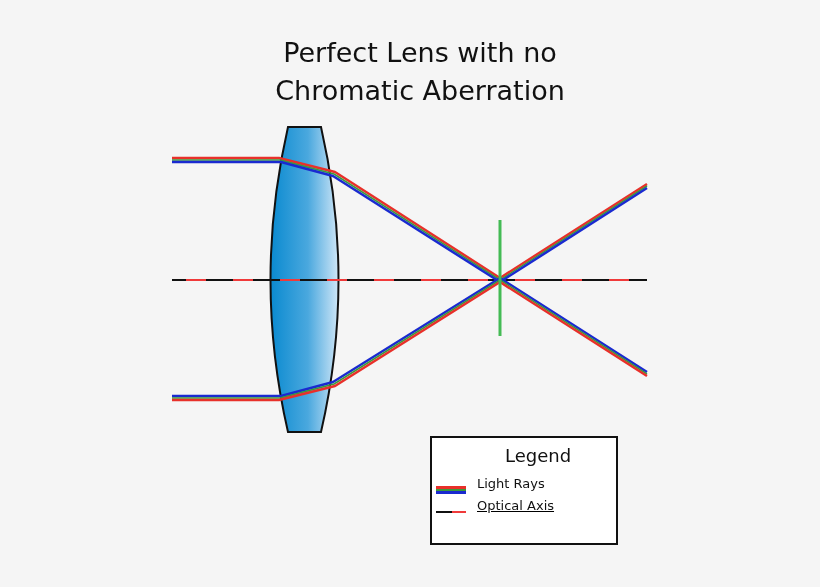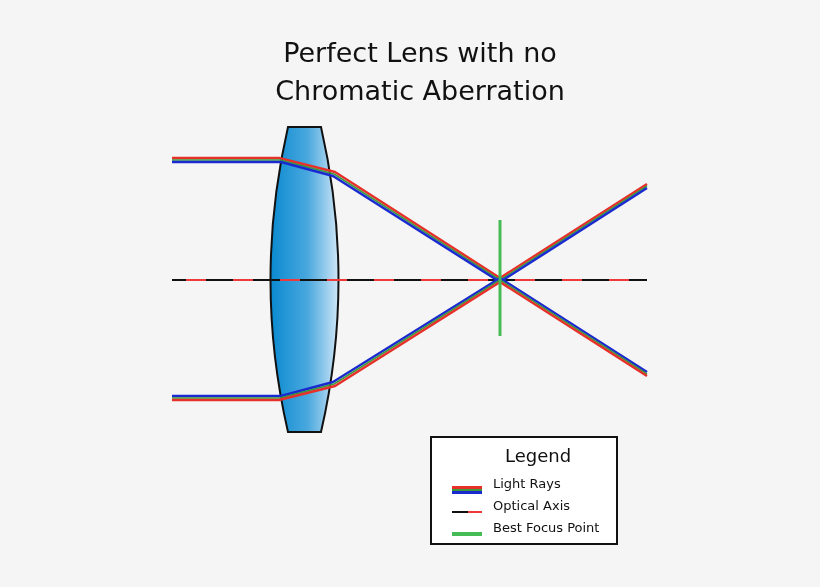--- a/index.html
+++ b/index.html
@@ -2,21 +2,21 @@
 <html><head>
 <meta charset="utf-8">
 <style>
   html, body { margin:0; padding:0; }
   body { width:820px; height:587px; background:#f5f5f5; position:relative; overflow:hidden; font-family:"DejaVu Sans", sans-serif; }
   .title { position:absolute; left:0; width:840px; top:34px; text-align:center; font-size:27px; line-height:38px; color:#111; }
   .title div { white-space:nowrap; }
   svg.diagram { position:absolute; left:0; top:0; }
   .legend { position:absolute; left:430px; top:436px; width:188px; height:109px; border:2px solid #111; background:#fff; box-sizing:border-box; }
   .legend-title { position:absolute; left:0; width:212px; top:7px; text-align:center; font-size:18px; color:#111; }
-  .legend-item { position:absolute; left:20px; height:20px; display:flex; align-items:center; }
+  .legend-item { position:absolute; left:4px; height:20px; display:flex; align-items:center; }
   .legend-swatch { width:30px; height:8px; position:relative; margin-right:11px; }
   .legend-label { font-size:13px; color:#111; white-space:nowrap; }
 </style>
 </head>
 <body>
 
 <div class="title">
   <div>Perfect Lens with no</div>
   <div>Chromatic Aberration</div>
 </div>
@@ -59,31 +59,23 @@
     <span class="legend-swatch">
       <svg width="30" height="8">
           <rect x="0" y="0" width="30" height="3" fill="#e8302a"></rect>
           <rect x="0" y="3" width="30" height="2" fill="#3a9a3a"></rect>
           <rect x="0" y="5" width="30" height="3" fill="#1a2ad0"></rect>
         </svg>
     </span>
     <span class="legend-label">Light Rays</span>
   </div>
 
-  <div class="legend-item" style="top:57px;">
+  <div class="legend-item" style="top:57px;text-decoration:underline;">
     <span class="legend-swatch">
       <svg width="30" height="8">
           <rect x="0" y="3" width="16" height="2" fill="#111"></rect>
           <rect x="16" y="3" width="14" height="2" fill="#f03a3a"></rect>
         </svg>
     </span>
     <span class="legend-label">Optical Axis</span>
   </div>
 
-  <div class="legend-item" style="top:79px;">
-    <span class="legend-swatch">
-      <svg width="30" height="8">
-          <rect x="0" y="2" width="30" height="4" fill="#44bb55"></rect>
-        </svg>
-    </span>
-    <span class="legend-label">Best Focus Point</span>
-  </div>
 </div>
 
 </body></html>

